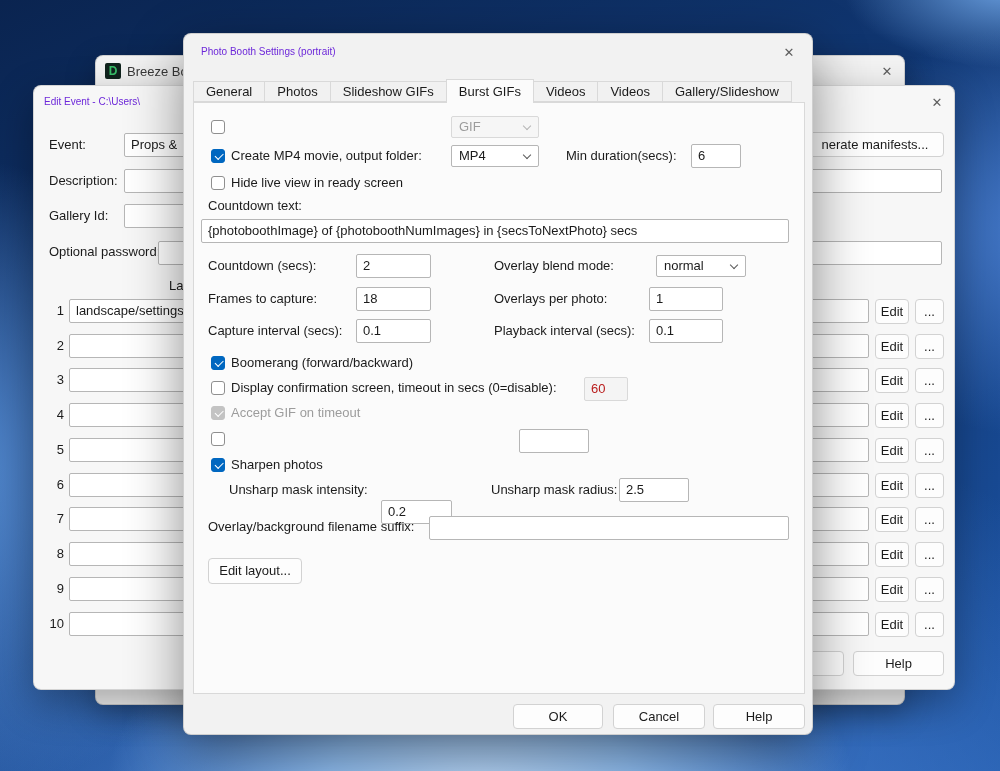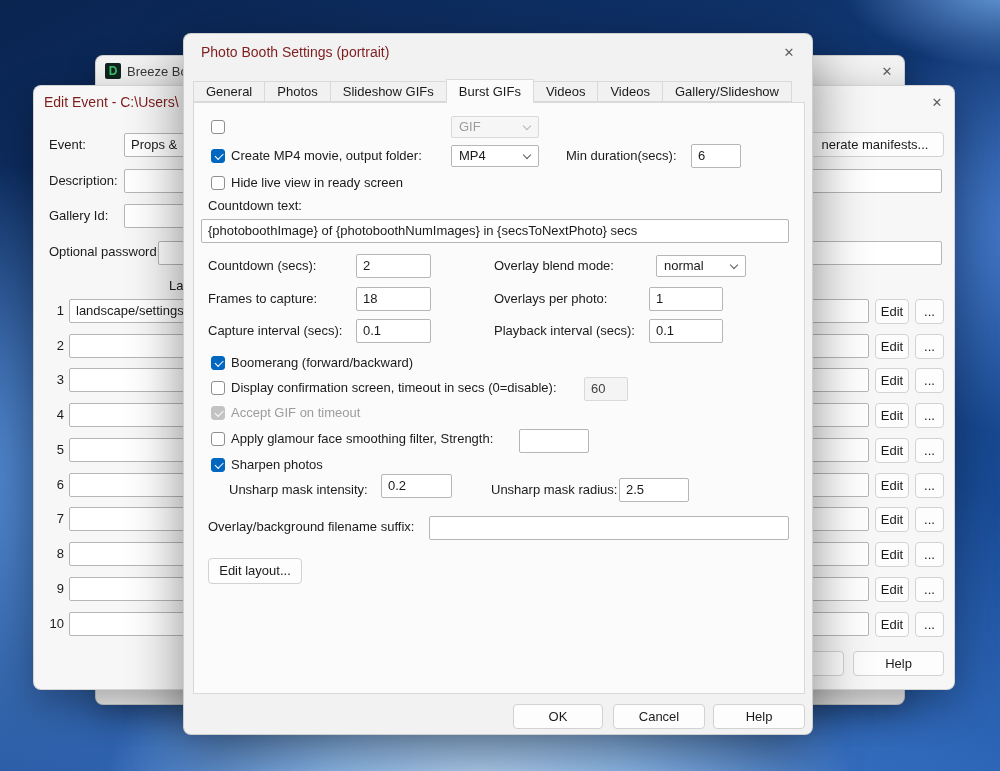--- a/index.html
+++ b/index.html
@@ -12,26 +12,26 @@
       radial-gradient(55% 45% at 48% 103%, #bcd9f8 0%, #8fbdf0 28%, rgba(110,160,225,0) 68%),
       radial-gradient(60% 70% at -8% 62%, #5d95dd 0%, rgba(70,125,200,0) 60%),
       radial-gradient(45% 45% at 106% 30%, #4a7fd0 0%, rgba(50,100,180,0) 60%),
       radial-gradient(28% 18% at 101% -2%, #6ba0e0 0%, rgba(80,130,200,0) 60%),
       radial-gradient(120% 95% at 50% 118%, #4c86d8 0%, rgba(40,90,170,0) 70%),
       linear-gradient(155deg, #0a2450 0%, #123b7a 48%, #1d55a6 100%);}
 
   
   .win{position:absolute;border-radius:8px;background:#f3f3f3;border:1px solid rgba(0,0,0,.14)}
   .lbl{position:absolute;white-space:nowrap;line-height:16px}
-  .title-grey{color:#7f1d1d;font-size:14px}
+  .title-grey{color:#6d28d9;font-size:10px}
   .x{position:absolute;width:20px;height:20px;text-align:center;line-height:20px;font-size:13px;color:#5f5f5f}
 
   .fld{position:absolute;background:#fff;border:1px solid #b6b6b6;border-radius:2px;
        padding:3px 6px;line-height:16px;height:24px;white-space:nowrap;overflow:hidden}
-  .fld.disabled{background:#f4f4f4;color:#404040;border-color:#d9d9d9}
+  .fld.disabled{background:#f4f4f4;color:#b91c1c;border-color:#d9d9d9}
   .dd{position:absolute;background:#fff;border:1px solid #b6b6b6;border-radius:2px;
       padding:2px 22px 2px 7px;line-height:16px;height:22px;white-space:nowrap}
   .dd.disabled{background:#f6f6f6;color:#9c9c9c;border-color:#d9d9d9}
   .chev{position:absolute;right:8px;top:6px;width:6px;height:6px;
         border-right:1.4px solid #5a5a5a;border-bottom:1.4px solid #5a5a5a;transform:rotate(45deg)}
   .dd.disabled .chev{border-color:#b5b5b5}
 
   .btn{position:absolute;background:#fdfdfd;border:1px solid #d2d2d2;border-radius:4px;
        text-align:center;line-height:23px;height:25px;white-space:nowrap;overflow:hidden}
 
@@ -219,28 +219,27 @@
   <div class="lbl" style="left:47px;top:321px">Boomerang (forward/backward)</div>
 
   <span class="cb" style="left:27px;top:347px"></span>
   <div class="lbl" style="left:47px;top:346px">Display confirmation screen, timeout in secs (0=disable):</div>
   <div class="fld disabled" style="left:400px;top:343px;width:44px">60</div>
 
   <span class="cb checked disabled" style="left:27px;top:372px"></span>
   <div class="lbl grey-text" style="left:47px;top:371px">Accept GIF on timeout</div>
 
   <span class="cb" style="left:27px;top:398px"></span>
-  <div class="lbl" style="left:47px;top:397px">Apply glamour face smoothing filter, Strength:</div>
   <div class="fld" style="left:335px;top:395px;width:70px"></div>
 
   <span class="cb checked" style="left:27px;top:424px"></span>
   <div class="lbl" style="left:47px;top:423px">Sharpen photos</div>
 
   <div class="lbl" style="left:45px;top:448px">Unsharp mask intensity:</div>
-  <div class="fld" style="left:197px;top:440px;width:71px">0.2</div>
+  <div class="fld" style="left:197px;top:466px;width:71px">0.2</div>
   <div class="lbl" style="left:307px;top:448px">Unsharp mask radius:</div>
   <div class="fld" style="left:435px;top:444px;width:70px">2.5</div>
 
   <div class="lbl" style="left:24px;top:485px">Overlay/background filename suffix:</div>
   <div class="fld" style="left:245px;top:482px;width:360px"></div>
 
   <div class="btn" style="left:24px;top:524px;width:94px;height:26px">Edit layout...</div>
 
   <div class="btn" style="left:329px;top:670px;width:90px">OK</div>
   <div class="btn" style="left:429px;top:670px;width:92px">Cancel</div>

